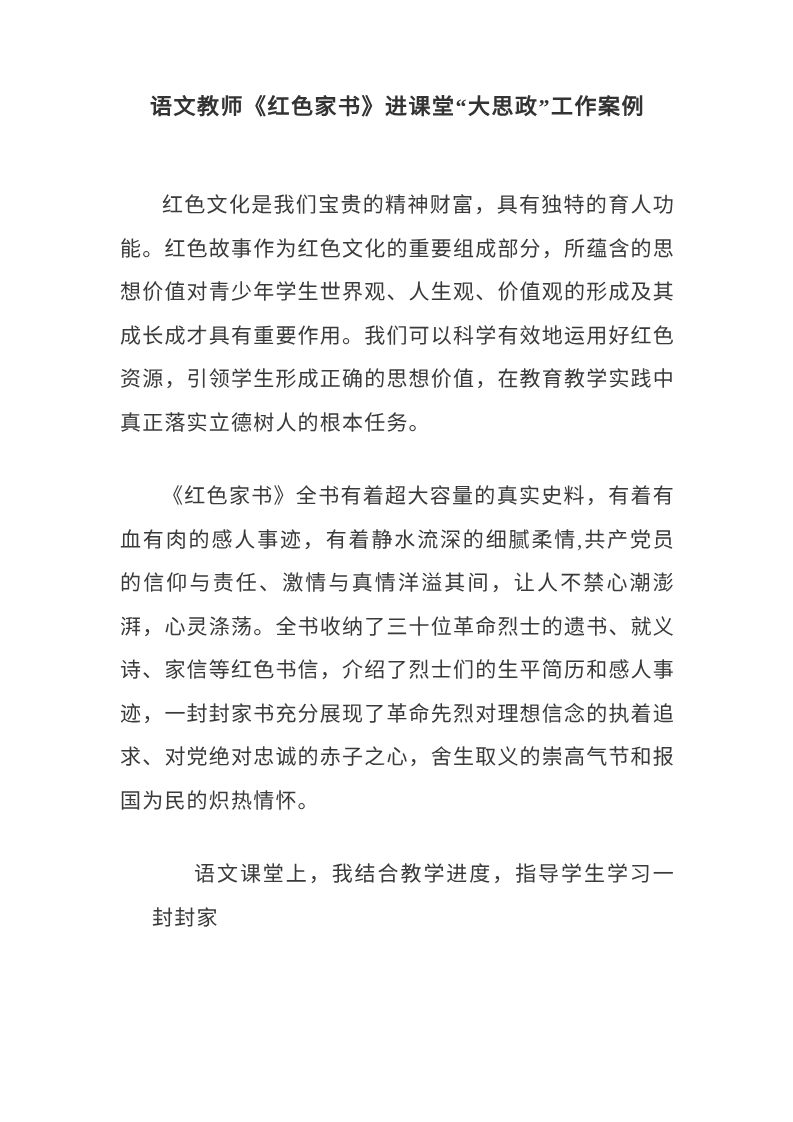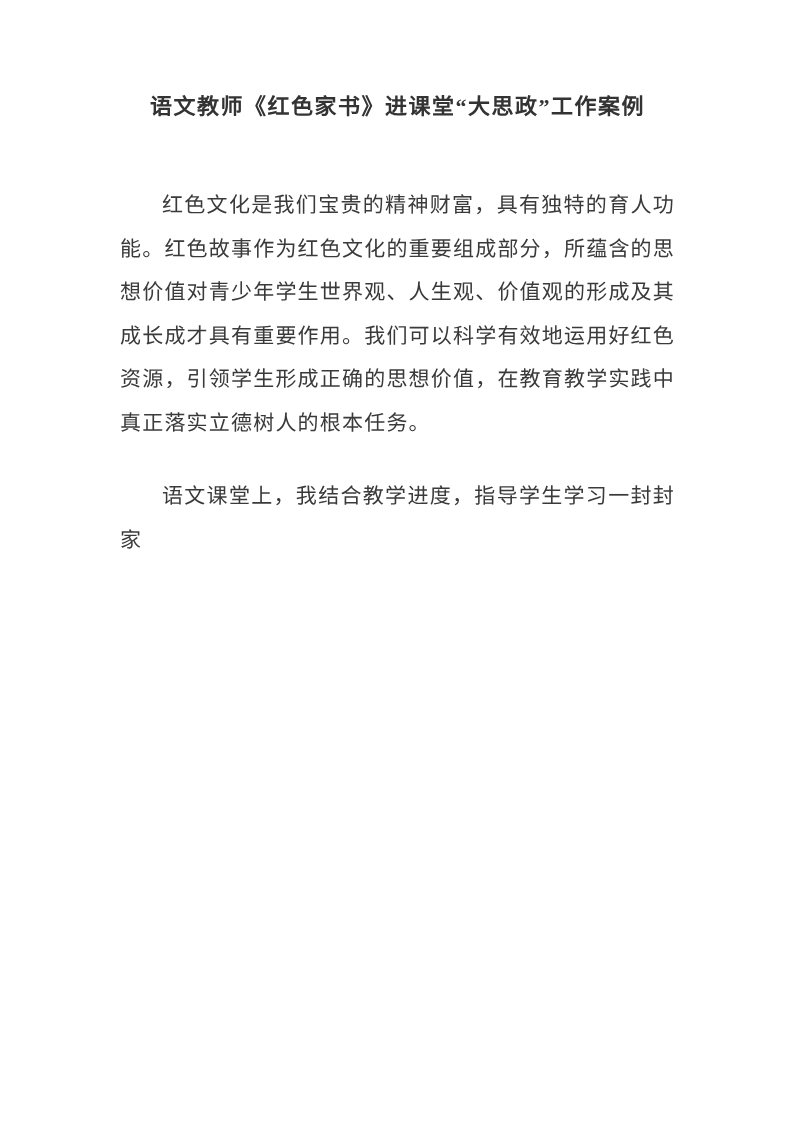--- a/index.html
+++ b/index.html
@@ -35,25 +35,27 @@
     letter-spacing: 1.2px;
     text-align: justify;
     text-justify: inter-character;
     text-indent: 2em;
     word-break: break-all;
     color: #3a3a3a;
     font-family: Liberation Serif, serif;
   }
   .doc-body p:last-child {
     margin-bottom: 0;
+    margin-left: 32px;
   }
 </style>
 </head>
 <body>
 
 <div class="page">
   <h1 class="doc-title">语文教师《红色家书》进课堂“大思政”工作案例</h1>
 
   <div class="doc-body">
     <p>红色文化是我们宝贵的精神财富，具有独特的育人功能。红色故事作为红色文化的重要组成部分，所蕴含的思想价值对青少年学生世界观、人生观、价值观的形成及其成长成才具有重要作用。我们可以科学有效地运用好红色资源，引领学生形成正确的思想价值，在教育教学实践中真正落实立德树人的根本任务。</p>
+    <p>《红色家书》全书有着超大容量的真实史料，有着有血有肉的感人事迹，有着静水流深的细腻柔情,共产党员的信仰与责任、激情与真情洋溢其间，让人不禁心潮澎湃，心灵涤荡。全书收纳了三十位革命烈士的遗书、就义诗、家信等红色书信，介绍了烈士们的生平简历和感人事迹，一封封家书充分展现了革命先烈对理想信念的执着追求、对党绝对忠诚的赤子之心，舍生取义的崇高气节和报国为民的炽热情怀。</p>
     <p>语文课堂上，我结合教学进度，指导学生学习一封封家</p>
   </div>
 </div>
 
 </body></html>

